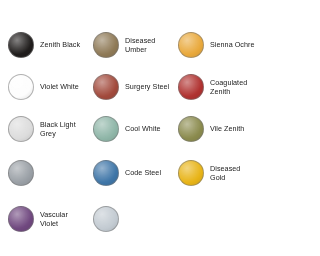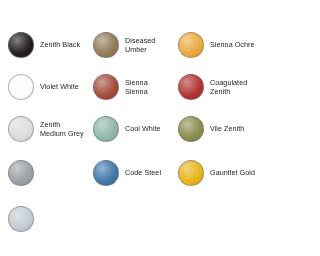--- a/index.html
+++ b/index.html
@@ -77,45 +77,49 @@
     <div class="swatch-cell">
       <div class="swatch-dot" style="background-color: rgb(233, 169, 60); border-color: rgba(120, 120, 120, 0.55);"></div>
       <span class="swatch-label">Sienna Ochre</span>
     </div>
     <div class="swatch-cell">
       <div class="swatch-dot" style="background-color: rgb(253, 253, 253); border-color: rgba(120, 120, 120, 0.55);"></div>
       <span class="swatch-label">Violet White</span>
     </div>
     <div class="swatch-cell">
       <div class="swatch-dot" style="background-color: rgb(162, 74, 60); border-color: rgba(120, 120, 120, 0.55);"></div>
-      <span class="swatch-label">Sienna Sienna</span>
+      <span class="swatch-label">Surgery Steel</span>
     </div>
     <div class="swatch-cell">
       <div class="swatch-dot" style="background-color: rgb(176, 50, 48); border-color: rgba(120, 120, 120, 0.55);"></div>
       <span class="swatch-label">Coagulated Zenith</span>
     </div>
     <div class="swatch-cell">
       <div class="swatch-dot" style="background-color: rgb(220, 220, 220); border-color: rgba(120, 120, 120, 0.55);"></div>
-      <span class="swatch-label">Zenith Medium Grey</span>
+      <span class="swatch-label">Black Light Grey</span>
     </div>
     <div class="swatch-cell">
       <div class="swatch-dot" style="background-color: rgb(143, 182, 168); border-color: rgba(120, 120, 120, 0.55);"></div>
       <span class="swatch-label">Cool White</span>
     </div>
     <div class="swatch-cell">
       <div class="swatch-dot" style="background-color: rgb(139, 139, 78); border-color: rgba(120, 120, 120, 0.55);"></div>
       <span class="swatch-label">Vile Zenith</span>
     </div>
     <div class="swatch-cell">
       <div class="swatch-dot" style="background-color: rgb(154, 160, 166); border-color: rgba(120, 120, 120, 0.55);"></div>
     </div>
     <div class="swatch-cell">
       <div class="swatch-dot" style="background-color: rgb(63, 118, 168); border-color: rgba(120, 120, 120, 0.55);"></div>
       <span class="swatch-label">Code Steel</span>
     </div>
     <div class="swatch-cell">
       <div class="swatch-dot" style="background-color: rgb(232, 180, 23); border-color: rgba(120, 120, 120, 0.55);"></div>
-      <span class="swatch-label">Gauntlet Gold</span>
+      <span class="swatch-label">Diseased Gold</span>
+    </div>
+    <div class="swatch-cell">
+      <div class="swatch-dot" style="background-color: rgb(112, 72, 127); border-color: rgba(120, 120, 120, 0.55);"></div>
+      <span class="swatch-label">Vascular Violet</span>
     </div>
     <div class="swatch-cell">
       <div class="swatch-dot" style="background-color: rgb(195, 203, 210); border-color: rgba(120, 120, 120, 0.55);"></div>
     </div>
   </div>
 
 </body></html>

